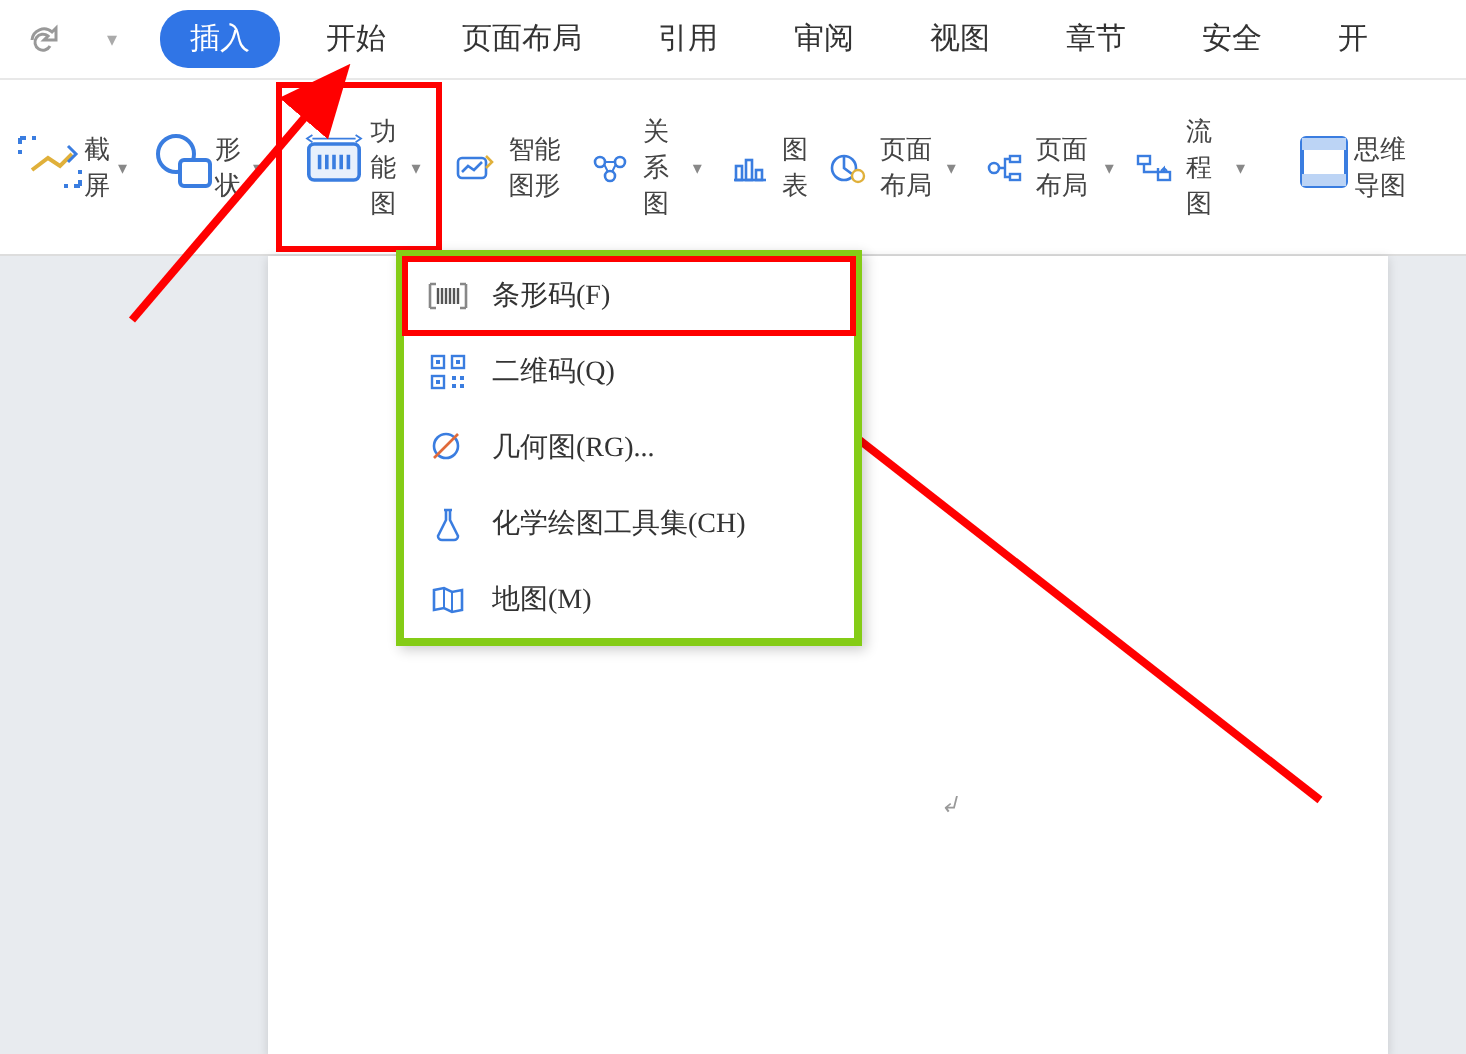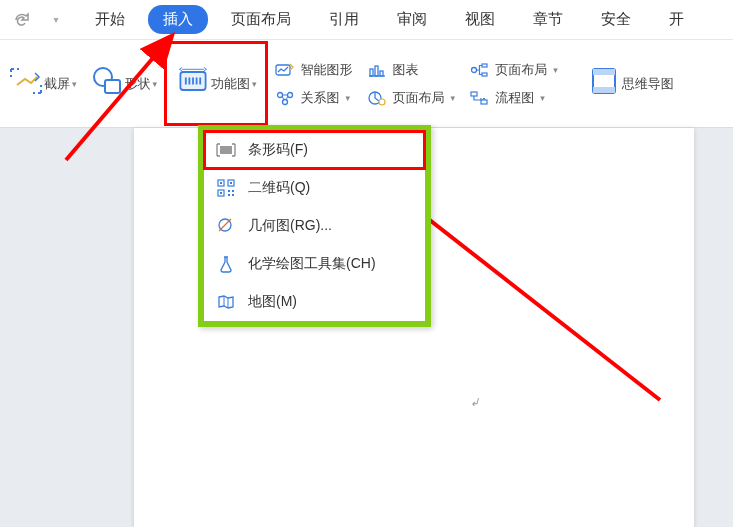--- a/index.html
+++ b/index.html
@@ -73,21 +73,21 @@
     display: flex;
     align-items: center;
     gap: 2px;
   }
   .dropcaret {
     font-size: 9px;
     color: #888;
   }
   .rcol {
     display: flex;
-    flex-direction: column;
+    flex-direction: row;
     justify-content: center;
     height: 100%;
     gap: 10px;
     margin-right: 14px;
   }
   .rcol .ritem {
     display: flex;
     align-items: center;
     gap: 6px;
     color: #444;
@@ -124,23 +124,24 @@
     height: 400px;
     background: #fff;
     box-shadow: 0 1px 5px rgba(0,0,0,.15);
   }
   .dropdown {
     position: absolute;
     left: 198px;
     top: 125px;
     width: 233px;
     background: #fff;
-    border: 6px solid #84cc16;
+    border: 4px solid #84cc16;
     box-shadow: 2px 2px 6px rgba(0,0,0,.2);
     z-index: 10;
+    font-family: Liberation Serif, serif;
   }
   .dropdown .dd-item {
     display: flex;
     align-items: center;
     height: 38px;
     padding: 0 12px;
     gap: 12px;
     color: #333;
     cursor: pointer;
   }
@@ -175,22 +176,22 @@
 </head>
 <body>
 
 <div class="tab-bar">
   <div class="tab-icon">
     <svg width="18" height="16" viewBox="0 0 18 16">
         <path d="M3 8a6 6 0 0 1 10-4l2-2v6h-6l2-2a4 4 0 1 0 1 5" fill="none" stroke="#999" stroke-width="1.5"></path>
       </svg>
   </div>
   <div class="tab-icon" style="font-size:10px;color:#aaa;">▾</div>
+  <div class="tab active">插入</div>
   <div class="tab">开始</div>
-  <div class="tab active">插入</div>
   <div class="tab">页面布局</div>
   <div class="tab">引用</div>
   <div class="tab">审阅</div>
   <div class="tab">视图</div>
   <div class="tab">章节</div>
   <div class="tab">安全</div>
   <div class="tab">开</div>
 </div>
 
 <div class="ribbon">

